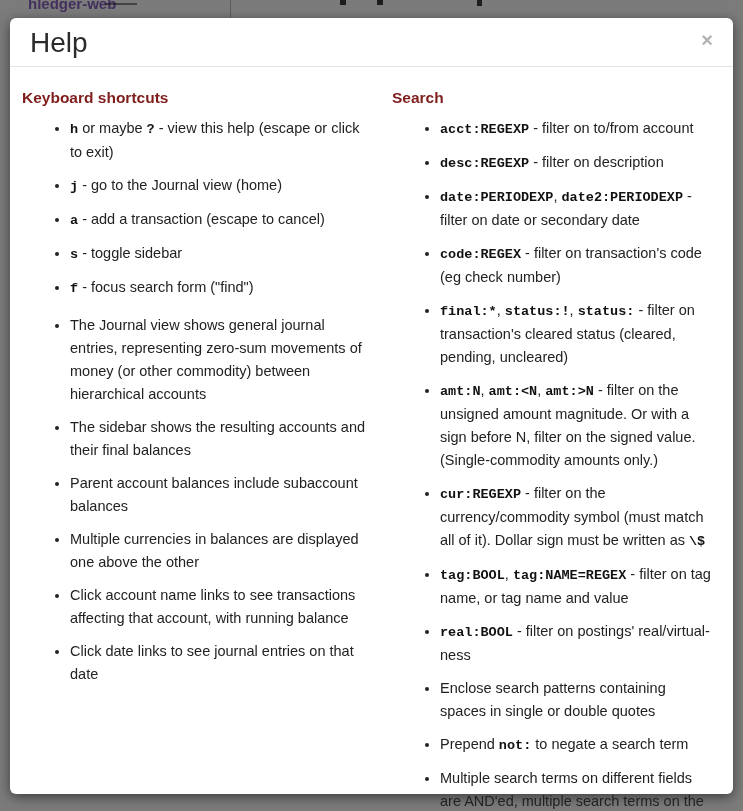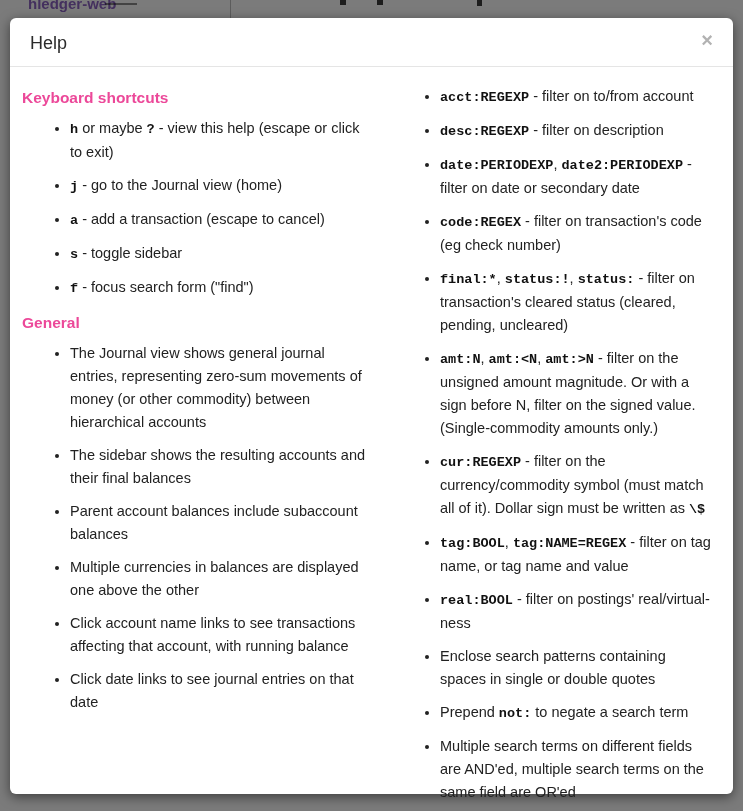--- a/index.html
+++ b/index.html
@@ -33,21 +33,21 @@
     border-radius: 6px;
     box-shadow: 0 3px 12px rgba(0,0,0,0.5);
     box-sizing: border-box;
   }
   .modal-header {
     position: relative;
     padding: 12px 20px 10px 20px;
     border-bottom: 1px solid #e5e5e5;
   }
   .modal-title {
-    font-size: 18px;
+    font-size: 28px;
     font-weight: 400;
     line-height: 26px;
     color: #2b2b2b;
   }
   .close-button {
     position: absolute; right: 16px; top: 10px;
     background: none; border: none; padding: 2px 4px;
     font-size: 20px; font-weight: bold; line-height: 20px;
     color: #b2b2b2;
     font-family: "Liberation Sans", sans-serif;
@@ -58,21 +58,21 @@
     gap: 16px;
     padding: 8px 12px 20px 12px;
     box-sizing: border-box;
   }
   .col-left  { width: 354px; flex: 0 0 auto; }
   .col-right { flex: 1 1 auto; min-width: 0; }
 
   .section-heading {
     font-size: 15.5px;
     font-weight: bold;
-    color: #ec4899;
+    color: #7f1d1d;
     margin: 14px 0 4px 0;
   }
   ul.help-list {
     margin: 8px 0 14px 0;
     padding-left: 38px;
     list-style-type: disc;
   }
   ul.help-list li {
     font-size: 14.5px;
     line-height: 23px;
@@ -108,31 +108,31 @@
   <div class="modal-body">
     <div class="col-left">
       <div class="section-heading">Keyboard shortcuts</div>
       <ul class="help-list">
           <li><code>h</code> or maybe <code>?</code> - view this help (escape or click to exit)</li>
           <li><code>j</code> - go to the Journal view (home)</li>
           <li><code>a</code> - add a transaction (escape to cancel)</li>
           <li><code>s</code> - toggle sidebar</li>
           <li><code>f</code> - focus search form ("find")</li>
         </ul>
-      <div class="section-heading">General</div>
       <ul class="help-list">
           <li>The Journal view shows general journal entries, representing zero-sum movements of money (or other commodity) between hierarchical accounts</li>
           <li>The sidebar shows the resulting accounts and their final balances</li>
           <li>Parent account balances include subaccount balances</li>
           <li>Multiple currencies in balances are displayed one above the other</li>
           <li>Click account name links to see transactions affecting that account, with running balance</li>
           <li>Click date links to see journal entries on that date</li>
         </ul>
     </div>
     <div class="col-right">
+      <div class="section-heading">Search</div>
       <ul class="help-list">
           <li><code>acct:REGEXP</code> - filter on to/from account</li>
           <li><code>desc:REGEXP</code> - filter on description</li>
           <li><code>date:PERIODEXP</code>, <code>date2:PERIODEXP</code> - filter on date or secondary date</li>
           <li><code>code:REGEX</code> - filter on transaction's code (eg check number)</li>
           <li><code>final:*</code>, <code>status:!</code>, <code>status:</code> - filter on transaction's cleared status (cleared, pending, uncleared)</li>
           <li><code>amt:N</code>, <code>amt:&lt;N</code>, <code>amt:&gt;N</code> - filter on the unsigned amount magnitude. Or with a sign before N, filter on the signed value. (Single-commodity amounts only.)</li>
           <li><code>cur:REGEXP</code> - filter on the currency/commodity symbol (must match all of it). Dollar sign must be written as <code>\$</code></li>
           <li><code>tag:BOOL</code>, <code>tag:NAME=REGEX</code> - filter on tag name, or tag name and value</li>
           <li><code>real:BOOL</code> - filter on postings' real/virtual-ness</li>

